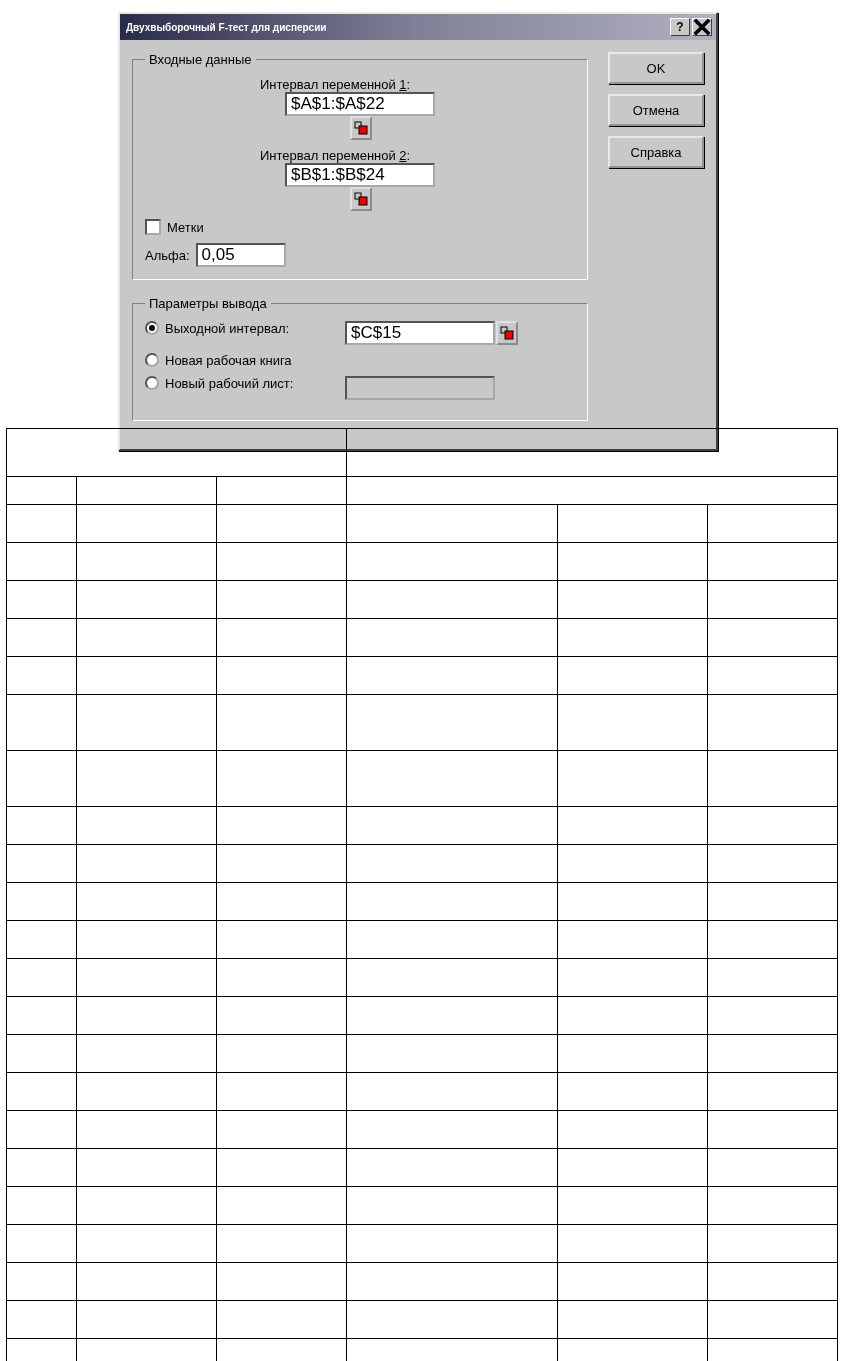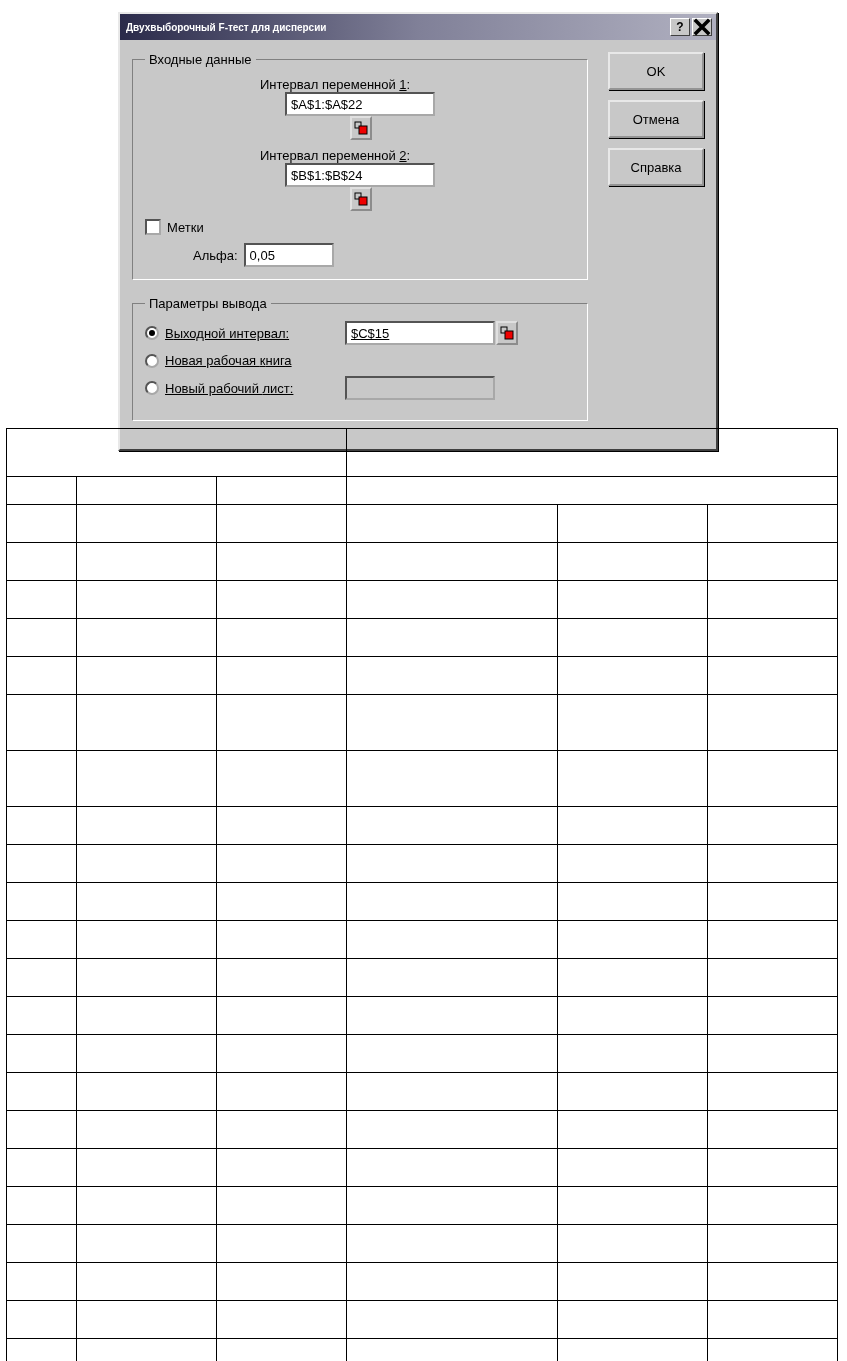--- a/index.html
+++ b/index.html
@@ -89,21 +89,21 @@
       color: #000;
     }
     .row .u { text-decoration: underline; }
 
     .text-input {
       height: 24px;
       width: 150px;
       background: #ffffff;
       border: 2px inset #a8a8a8;
       font-family: "Tahoma", Arial, sans-serif;
-      font-size: 13px;
+      font-size: 17px;
       padding: 0 4px;
       color: #000;
     }
     .text-input.small { width: 90px; }
     .text-input.disabled { background: #c8c8c8; }
 
     .range-btn {
       width: 22px;
       height: 24px;
       background: #c8c8c8;
@@ -125,27 +125,26 @@
       height: 16px;
       background: #ffffff;
       border: 2px inset #a8a8a8;
       margin-right: 6px;
     }
 
     .alpha-row {
       display: flex;
       align-items: center;
     }
-    .alpha-row .lbl-short { margin-right: 6px; margin-left: 48px; }
+    .alpha-row .lbl-short { margin-right: 6px; }
 
     .radio-row {
       display: flex;
-      align-items: center;
+      align-items: flex-start;
       margin-bottom: 8px;
-      text-decoration: underline;
     }
     .radio-outer {
       width: 14px; height: 14px;
       border-radius: 50%;
       background: #ffffff;
       border: 2px inset #a8a8a8;
       margin-right: 6px;
       display: flex;
       align-items: center;
       justify-content: center;
@@ -157,21 +156,21 @@
     }
     .radio-lbl { width: 180px; }
 
     .btn-col {
       display: flex;
       flex-direction: column;
       gap: 10px;
     }
     .push-btn {
       width: 96px;
-      height: 38px;
+      height: 32px;
       background: #c8c8c8;
       border: 2px outset #e8e8e8;
       box-shadow: 1px 1px 0 #000;
       text-align: center;
       display: flex;
       align-items: center;
       justify-content: center;
       color: #000;
     }
 

